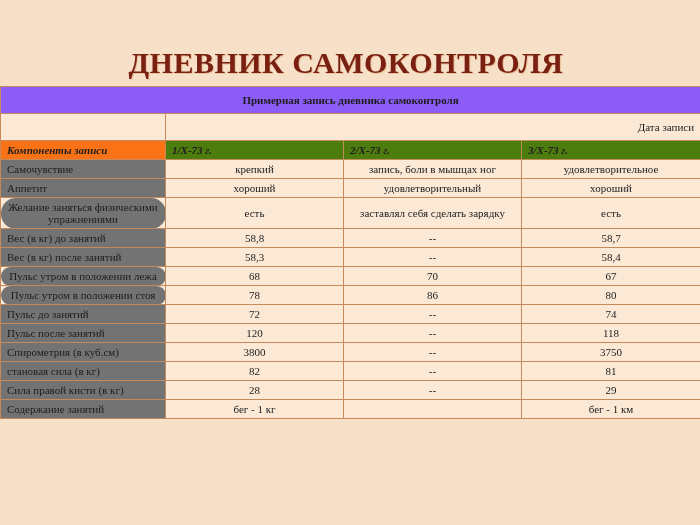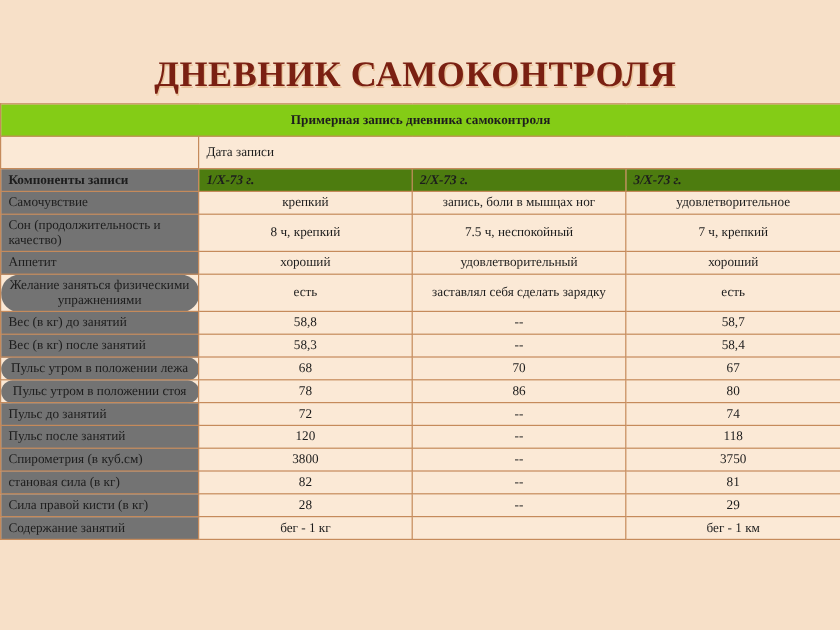--- a/index.html
+++ b/index.html
@@ -47,33 +47,34 @@
     border: 1px solid #c58a5b;
     padding: 3px 6px;
     font-size: 11px;
     color: #1d1d1d;
     vertical-align: middle;
   }
   .subtitle-cell {
     text-align: center;
     font-weight: bold;
     font-size: 11.5px;
-    background: #84cc16;
+    background: #8b5cf6;
     height: 20px;
   }
   .datehead-cell {
-    text-align: left;
+    text-align: right;
     font-size: 11.5px;
     background: #fbe9d6;
     height: 20px;
   }
   .comp-head {
+    font-style: italic;
     font-weight: bold;
     font-size: 11.5px;
-    background: #737373;
+    background: #f97316;
     text-align: left;
   }
   .date-head {
     font-style: italic;
     font-weight: bold;
     font-size: 11px;
     background: #4d7c0f;
     text-align: left;
     padding-left: 8px;
   }
@@ -127,26 +128,20 @@
         <td class="date-head">2/X-73 г.</td>
         <td class="date-head">3/X-73 г.</td>
       </tr>
     <tr>
           <td class="row-label">Самочувствие</td>
           <td class="val">крепкий</td>
           <td class="val">запись, боли в мышцах ног</td>
           <td class="val">удовлетворительное</td>
         </tr>
         <tr>
-          <td class="row-label">Сон (продолжительность и качество)</td>
-          <td class="val">8 ч, крепкий</td>
-          <td class="val">7.5 ч, неспокойный</td>
-          <td class="val">7 ч, крепкий</td>
-        </tr>
-        <tr>
           <td class="row-label">Аппетит</td>
           <td class="val">хороший</td>
           <td class="val">удовлетворительный</td>
           <td class="val">хороший</td>
         </tr>
         <tr>
           <td class="row-label center">Желание заняться физическими упражнениями</td>
           <td class="val">есть</td>
           <td class="val">заставлял себя сделать зарядку</td>
           <td class="val">есть</td>

